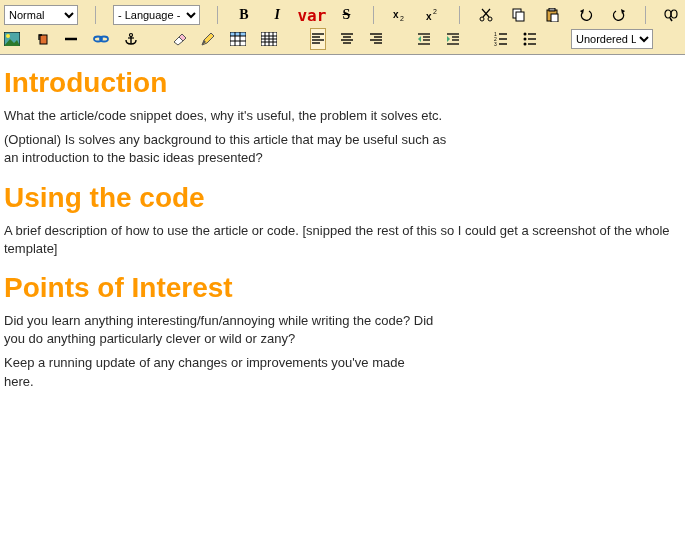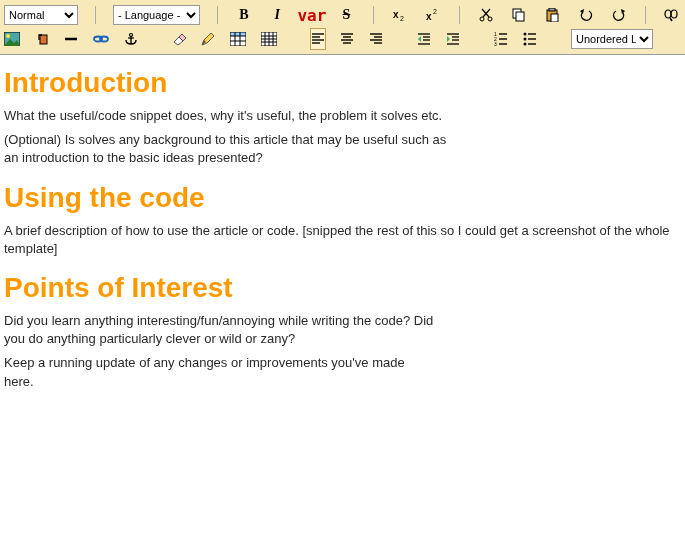--- a/index.html
+++ b/index.html
@@ -222,20 +222,20 @@
       </span>
     <div class="sep"></div>
     <select style="width:82px"><option>Unordered List</option></select>
     <div class="sep"></div>
     <span class="html-btn">HTML</span>
   </div>
 </div>
 
 <div class="content">
   <h2>Introduction</h2>
-  <p>What the useful/code snippet does, why it's useful, the problem it solves etc.</p>
+  <p>What the article/code snippet does, why it's useful, the problem it solves etc.</p>
   <p style="max-width:460px">(Optional) Is solves any background to this article that may be useful such as an introduction to the basic ideas presented?</p>
   <h2>Using the code</h2>
   <p>A brief description of how to use the article or code.  [snipped the rest of this so I could get a screenshot of the whole template]</p>
   <h2>Points of Interest</h2>
   <p style="max-width:440px">Did you learn anything interesting/fun/annoying while writing the code? Did you do anything particularly clever or wild or zany?</p>
   <p style="max-width:420px">Keep a running update of any changes or improvements you've made here.</p>
 </div>
 
 </body></html>

